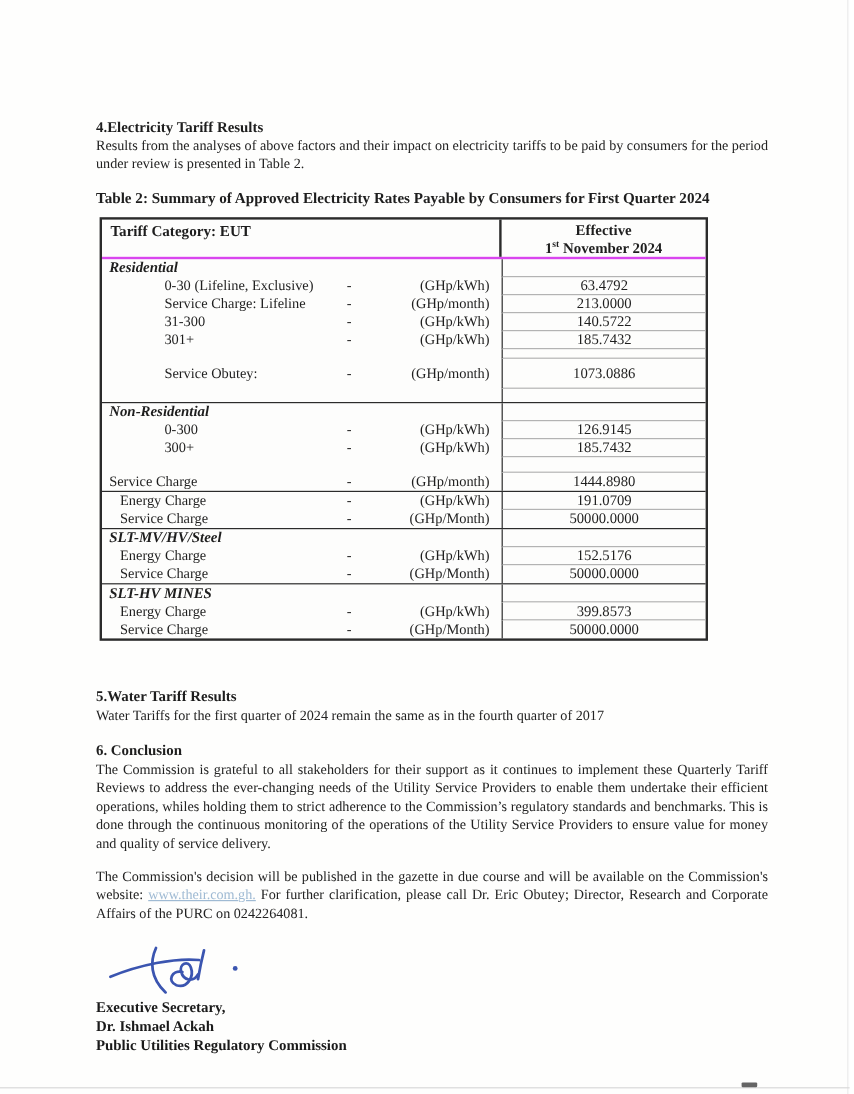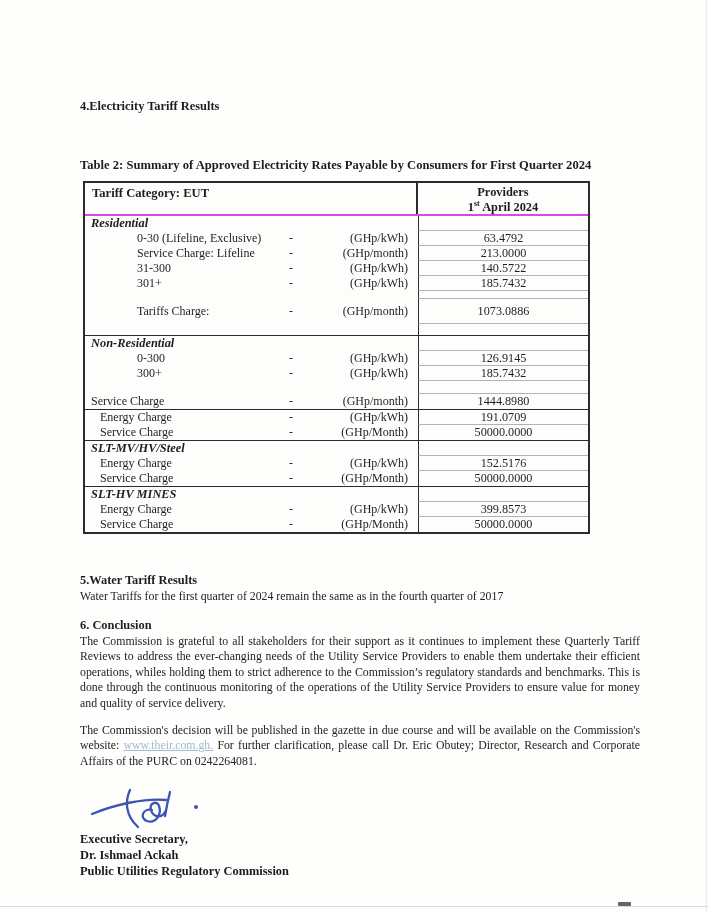--- a/index.html
+++ b/index.html
@@ -55,29 +55,30 @@
   .page-bottom-line{left:0;top:906px;width:712px;height:1px;background:#d9d9d9;}
   .page-right-line{left:706px;top:0;width:1px;height:912px;background:#ececec;}
   .edge-artifact{left:618px;top:902px;width:13px;height:4px;background:#4a4a4a;border-radius:1px;opacity:.85;}
 </style>
 </head>
 <body>
 
 <div class="page">
 
   <div class="abs heading" style="left:80px;top:99px;">4.Electricity Tariff Results</div>
+  <div class="abs para" style="left:80px;top:114px;width:560px;">Results from the analyses of above factors and their impact on electricity tariffs to be paid by consumers for the period under review is presented in Table 2.</div>
 
   <div class="abs tbl-title" style="left:80px;top:158px;">Table 2: Summary of Approved Electricity Rates Payable by Consumers for First Quarter 2024</div>
 
   <div class="abs tbl">
     <div class="thead">
       <div class="th-cat">Tariff Category: EUT</div>
       <div class="th-eff">
-        <span>Providers</span><br>
-        <span><span>1</span><sup>st</sup><span> April 2024</span></span>
+        <span>Effective</span><br>
+        <span><span>1</span><sup>st</sup><span> November 2024</span></span>
       </div>
     </div>
 
     <div class="tsect" style="border-top:2px solid #d946ef;">
       <div class="trow">
         <span class="c-label sect">Residential</span>
         <span class="c-dash"></span>
           <span class="c-unit"></span>
         <span class="c-value"></span>
       </div>
@@ -105,21 +106,21 @@
         <span class="c-unit">(GHp/kWh)</span>
         <span class="c-value">185.7432</span>
       </div>
       <div class="trow sp8">
         <span class="c-label"></span>
           <span class="c-dash"></span>
           <span class="c-unit"></span>
         <span class="c-value"></span>
       </div>
       <div class="trow tall">
-        <span class="c-label ind1">Tariffs Charge:</span>
+        <span class="c-label ind1">Service Obutey:</span>
         <span class="c-dash">-</span>
         <span class="c-unit">(GHp/month)</span>
         <span class="c-value">1073.0886</span>
       </div>
       <div class="trow sp11">
         <span class="c-label"></span>
           <span class="c-dash"></span>
           <span class="c-unit"></span>
         <span class="c-value"></span>
       </div>

